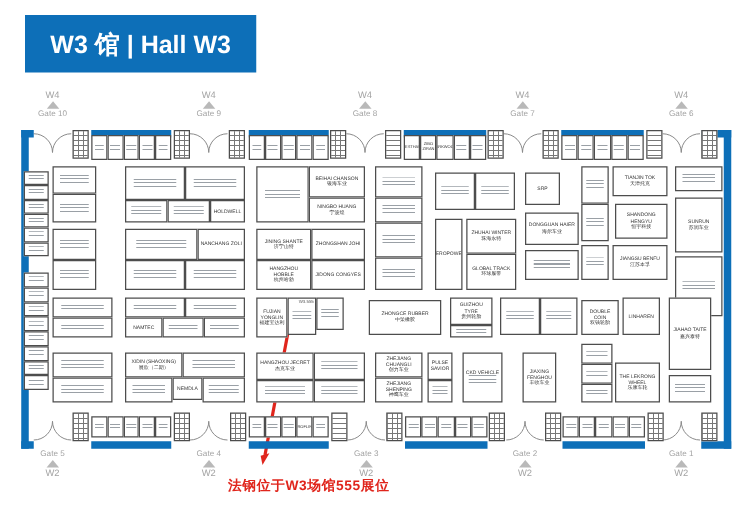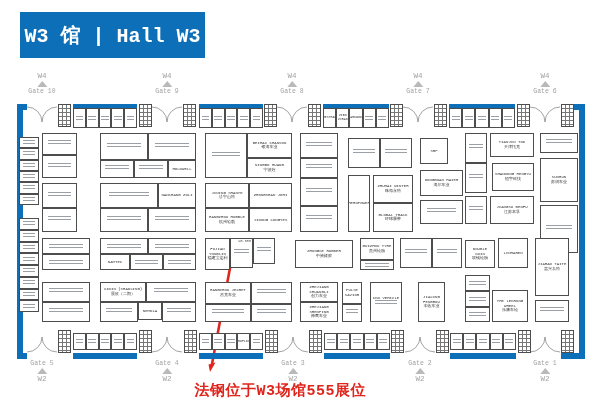--- a/index.html
+++ b/index.html
@@ -1,17 +1,17 @@
 <!DOCTYPE html>
 <html><head>
 <meta charset="utf-8">
 <style>
   html,body{margin:0;padding:0;background:#ffffff;}
   #canvas{position:relative;width:600px;height:407px;background:#fff;overflow:hidden;
-          font-family:Liberation Mono, monospace;}
+          font-family:Liberation Sans, sans-serif;}
   .hdr{position:absolute;left:20px;top:12px;width:185px;height:46px;display:flex;
        align-items:center;justify-content:center;color:#fff;font-weight:bold;font-size:20px;}
   .wall{position:absolute;}
   .exit{position:absolute;transform:translateX(-50%);text-align:center;color:#a3a3a3;}
   .exit .road{font-size:7.5px;line-height:8px;}
   .exit .gate{font-size:6.5px;line-height:7px;white-space:nowrap;}
   .tri{width:0;height:0;border-left:5px solid transparent;border-right:5px solid transparent;
        border-bottom:6px solid #b9b9b9;margin:1px auto;}
   .booth{position:absolute;border:0.6px solid #4d4d4d;background:#fff;box-sizing:border-box;
          display:flex;flex-direction:column;align-items:center;justify-content:center;overflow:hidden;}
@@ -21,22 +21,22 @@
   .lines{width:72%;height:8px;background:repeating-linear-gradient(to bottom,
          #9aa0a6 0,#9aa0a6 0.8px,transparent 0.8px,transparent 2.8px);}
   .lines.small{height:5px;}
   .gridbox{position:absolute;border:0.6px solid #4d4d4d;box-sizing:border-box;
      background:repeating-linear-gradient(to bottom,transparent 0,transparent 3.4px,#777 3.4px,#777 4px),
                 repeating-linear-gradient(to right,transparent 0,transparent 3.4px,#777 3.4px,#777 4px),#fff;}
   .cell{position:absolute;border:0.6px solid #4d4d4d;box-sizing:border-box;display:flex;
         align-items:center;justify-content:center;overflow:hidden;background:#fff;}
   .cell .lbl{font-size:3.2px;line-height:1.1;text-align:center;color:#333;}
   svg.overlay{position:absolute;left:0;top:0;pointer-events:none;}
-  .annot{position:absolute;left:128px;top:381px;width:238px;text-align:right;
-         font-size:15px;font-weight:bold;letter-spacing:0.5px;}
+  .annot{position:absolute;left:128px;top:381px;width:238px;text-align:center;
+         font-size:11px;font-weight:bold;letter-spacing:0.5px;}
 </style>
 </head>
 <body>
 
 <div id="canvas">
   <div class="hdr" id="hdr" style="background: rgb(13, 111, 184);">W3 馆 | Hall W3</div>
   <div class="annot" id="annot" style="color: rgb(224, 37, 28);">法钢位于W3场馆555展位</div>
   <svg class="overlay" id="ovl" width="600" height="407">
       <path d="M27 107 A15 15 0 0 1 42 122 M57 107 A15 15 0 0 0 42 122 M152 107 A15 15 0 0 1 167 122 M182 107 A15 15 0 0 0 167 122 M277 107 A15 15 0 0 1 292 122 M307 107 A15 15 0 0 0 292 122 M403 107 A15 15 0 0 1 418 122 M433 107 A15 15 0 0 0 418 122 M530 107 A15 15 0 0 1 545 122 M560 107 A15 15 0 0 0 545 122 M27 352 A15 15 0 0 0 42 337 M57 352 A15 15 0 0 1 42 337 M152 352 A15 15 0 0 0 167 337 M182 352 A15 15 0 0 1 167 337 M278 352 A15 15 0 0 0 293 337 M308 352 A15 15 0 0 1 293 337 M405 352 A15 15 0 0 0 420 337 M435 352 A15 15 0 0 1 420 337 M530 352 A15 15 0 0 0 545 337 M560 352 A15 15 0 0 1 545 337 " fill="none" stroke="#8a8a8a" stroke-width="0.8"></path>
       <line x1="233" y1="252" x2="212" y2="364" stroke="#e0251c" stroke-width="2.6"></line>

